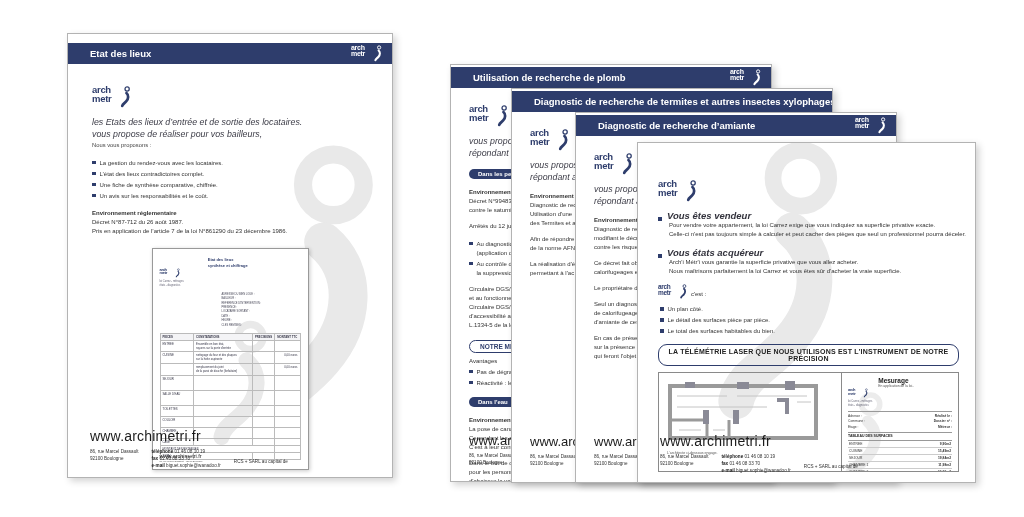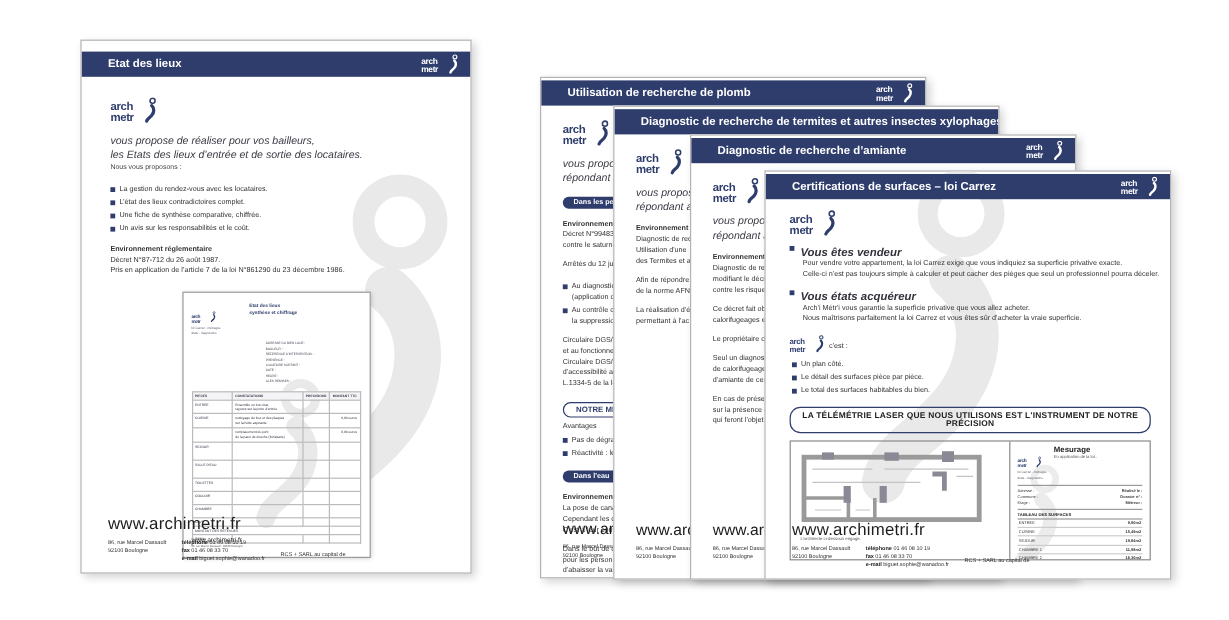--- a/index.html
+++ b/index.html
@@ -11,21 +11,21 @@
   #page-plomb  {left:450px; top:64px;  width:320px; height:416px; z-index:2;}
   #page-termites{left:511px;top:88px;  width:320px; height:393px; z-index:3;}
   #page-amiante{left:575px; top:112px; width:320px; height:369px; z-index:4;}
   #page-carrez {left:637px; top:142px; width:337px; height:339px; z-index:5;}
 
   .hbar{position:absolute;left:0;right:0;height:21px;background:#2e3d6c;color:#fff;
         display:flex;align-items:center;z-index:2;}
   .hbar .htitle{font-weight:bold;font-size:9.5px;padding-left:22px;flex:1;white-space:nowrap;}
   .hbar .logo{margin-right:10px;}
 
-  .logo{display:inline-flex;align-items:flex-end;gap:8px;}
+  .logo{display:inline-flex;align-items:flex-start;gap:8px;}
   .logo .lt{font-weight:bold;line-height:.92;letter-spacing:-.3px;}
   .logo-blue{color:#2e3d6c;} .logo-white{color:#fff;}
   .logo-md  .lt{font-size:9.5px;} .logo-md  .fig{width:12px;height:22px;}
   .logo-hdr .lt{font-size:7px;}   .logo-hdr .fig{width:9px;height:17px;}
   .logo-sm  .lt{font-size:6.5px;} .logo-sm  .fig{width:8px;height:15px;}
   .logo-xs  .lt{font-size:4px;}   .logo-xs  .fig{width:5px;height:10px;}
 
   .wm{position:absolute;color:#e9e9e9;z-index:0;}
 
   .content{position:relative;z-index:1;}
@@ -70,21 +70,21 @@
   .scontent{padding:33px 0 0 18px;}
   .pill{display:inline-block;background:#2e3d6c;color:#fff;font-weight:bold;font-size:6px;
         border-radius:7px;padding:2px 9px;margin-top:9px;white-space:nowrap;}
   .oband{display:inline-block;border:1px solid #2e3d6c;color:#2e3d6c;font-weight:bold;
         font-size:6.5px;border-radius:8px;padding:2px 10px;margin-top:10px;white-space:nowrap;}
   .sfoot{position:absolute;left:18px;right:10px;bottom:8px;z-index:1;}
   .sfoot .site{font-size:13px;color:#1c1c1c;}
 
   
   .ccontent{padding:30px 16px 0 20px;}
-  .sechead{display:flex;gap:5px;align-items:flex-start;margin-top:8px;}
+  .sechead{display:flex;gap:5px;align-items:flex-end;margin-top:8px;}
   .sechead .sq{margin-top:0;width:4px;height:4px;}
   .sechead .t{font-style:italic;font-weight:bold;font-size:9.5px;color:#32323c;}
   .secbody{padding-left:11px;}
   .secbody .ln{font-size:6px;}
   .cest{display:flex;align-items:flex-end;gap:4px;margin-top:8px;}
   .cest .cl{font-size:6px;color:#333;margin-bottom:2px;}
   .cbul{margin-top:6px;padding-left:2px;}
   .tele{border:1px solid #2e3d6c;border-radius:9px;text-align:center;font-weight:bold;
         font-size:7px;color:#222;padding:3px 4px;margin-top:8px;letter-spacing:.2px;}
   .mbox{display:flex;border:1px solid #8a8a8a;margin-top:6px;height:98px;}
@@ -122,22 +122,22 @@
   </div>
   <div class="content etat-content">
     <div class="logo logo-md logo-blue">
       <div class="lt"><span>arch</span><br><span>metr</span></div>
       <svg class="fig" viewBox="0 0 14 26">
           <circle cx="9.5" cy="3.6" r="2.5" fill="none" stroke="currentColor" stroke-width="1.5"></circle>
           <path d="M8.7 8.3 C11.6 10.8, 11.2 15, 8.6 18 C6.6 20.4, 4.2 21.2, 3.7 23.6" fill="none" stroke="currentColor" stroke-width="3.2" stroke-linecap="round"></path>
         </svg>
     </div>
     <div class="intro">
+      <div>les Etats des lieux d’entrée et de sortie des locataires.</div>
       <div>vous propose de réaliser pour vos bailleurs,</div>
-      <div>les Etats des lieux d’entrée et de sortie des locataires.</div>
       <div class="intro-small">Nous vous proposons :</div>
     </div>
     <div class="blist">
       <div class="blt">
           <span class="sq"></span>
           <div class="ln">La gestion du rendez-vous avec les locataires.</div>
         </div>
       <div class="blt">
           <span class="sq"></span>
           <div class="ln">L’état des lieux contradictoires complet.</div>
@@ -493,30 +493,20 @@
       <div class="legal">RCS + SARL au capital de</div>
     </div>
   </div>
 </div>
 
 <div class="page" id="page-carrez">
   <svg class="wm" style="left:55px;top:-5px;width:160px;height:290px" viewBox="0 0 14 26">
     <circle cx="9.5" cy="3.6" r="2.5" fill="none" stroke="currentColor" stroke-width="1.5"></circle>
     <path d="M8.7 8.3 C11.6 10.8, 11.2 15, 8.6 18 C6.6 20.4, 4.2 21.2, 3.7 23.6" fill="none" stroke="currentColor" stroke-width="3.2" stroke-linecap="round"></path>
   </svg>
-  <div class="hbar" style="top:2px">
-    <div class="htitle">Certifications de surfaces – loi Carrez</div>
-    <div class="logo logo-hdr logo-white">
-      <div class="lt"><span>arch</span><br><span>metr</span></div>
-      <svg class="fig" viewBox="0 0 14 26">
-          <circle cx="9.5" cy="3.6" r="2.5" fill="none" stroke="currentColor" stroke-width="1.5"></circle>
-          <path d="M8.7 8.3 C11.6 10.8, 11.2 15, 8.6 18 C6.6 20.4, 4.2 21.2, 3.7 23.6" fill="none" stroke="currentColor" stroke-width="3.2" stroke-linecap="round"></path>
-        </svg>
-    </div>
-  </div>
   <div class="content ccontent">
     <div class="logo logo-md logo-blue">
       <div class="lt"><span>arch</span><br><span>metr</span></div>
       <svg class="fig" viewBox="0 0 14 26">
           <circle cx="9.5" cy="3.6" r="2.5" fill="none" stroke="currentColor" stroke-width="1.5"></circle>
           <path d="M8.7 8.3 C11.6 10.8, 11.2 15, 8.6 18 C6.6 20.4, 4.2 21.2, 3.7 23.6" fill="none" stroke="currentColor" stroke-width="3.2" stroke-linecap="round"></path>
         </svg>
     </div>
     <div class="sechead">
       <span class="sq"></span>

